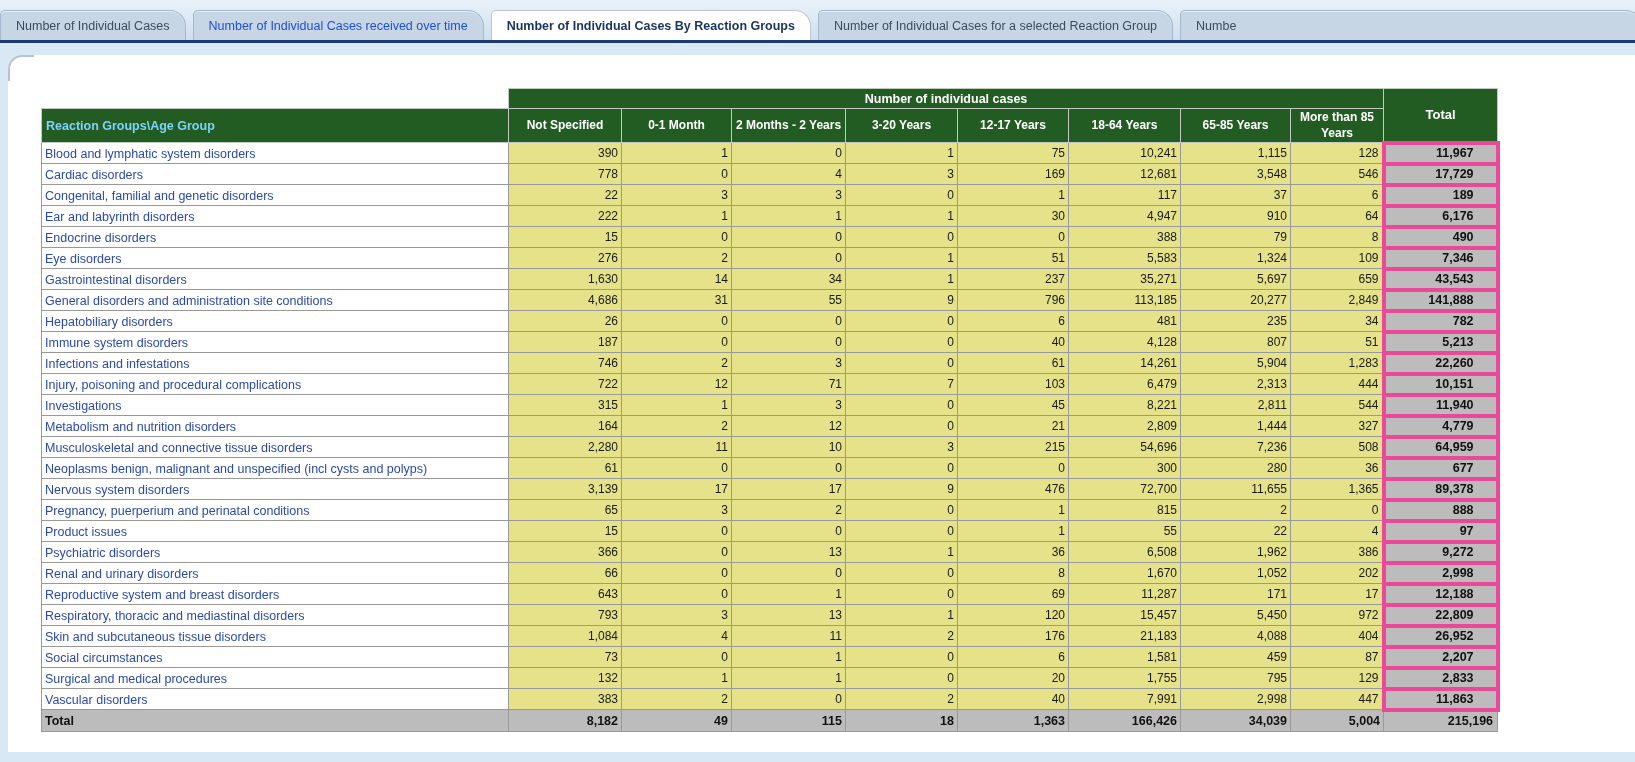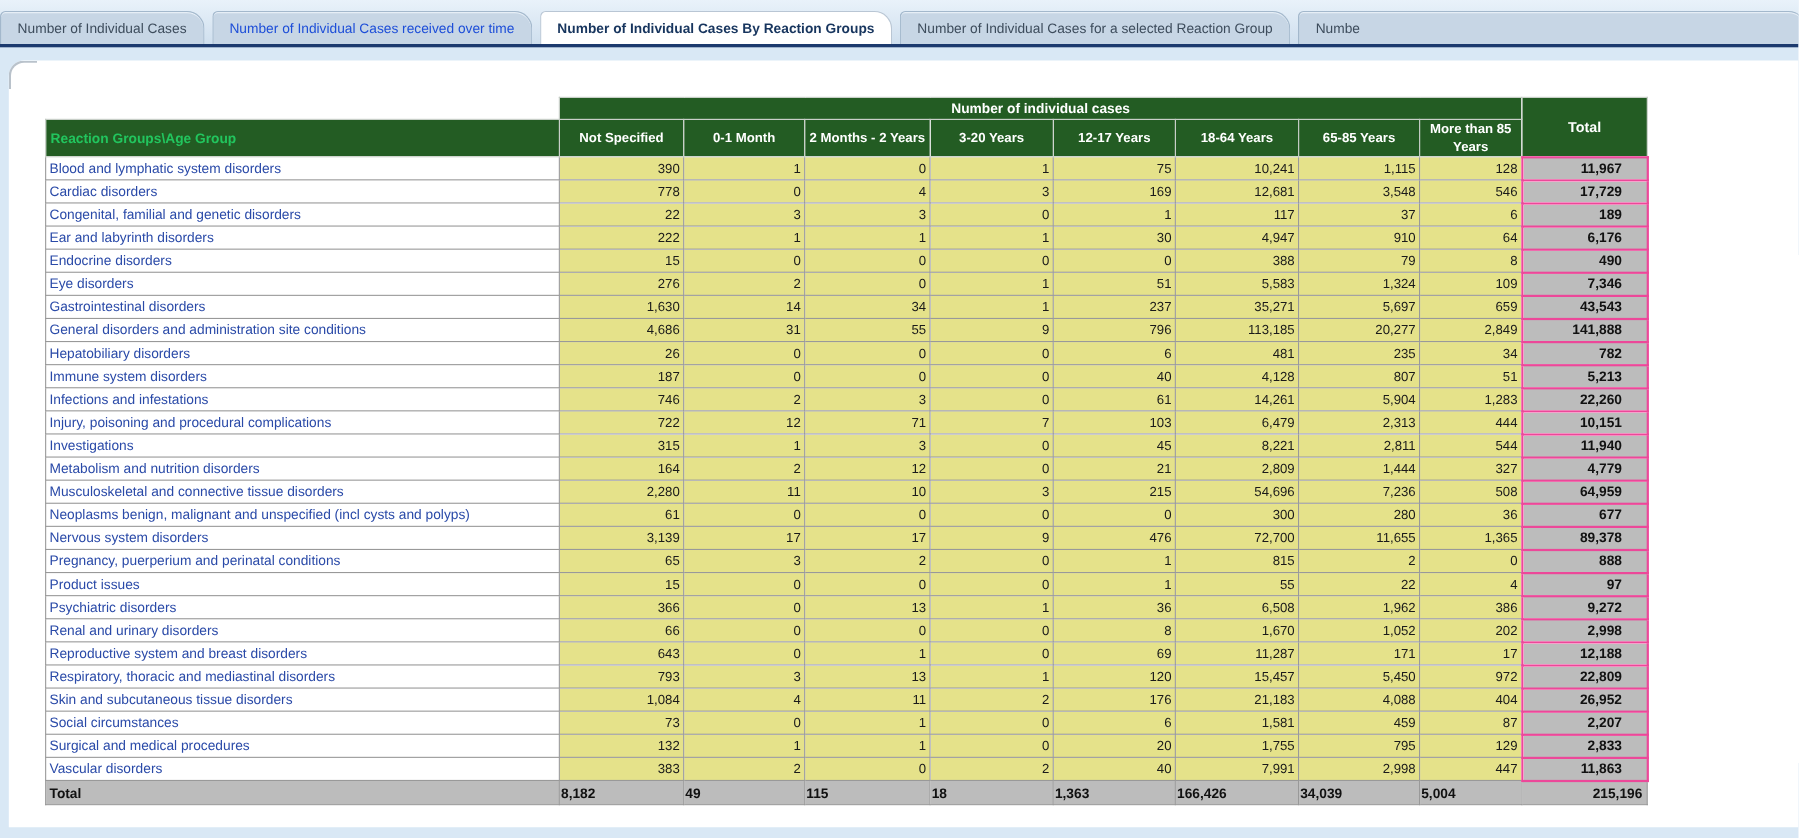--- a/index.html
+++ b/index.html
@@ -45,47 +45,47 @@
   th.corner-empty { background:transparent; border:none; height:20px; }
   th.group-hdr {
     background:#235c23; color:#fff; font-size:12.5px; font-weight:bold;
     text-align:center; border:1px solid #c2cac2; height:20px;
   }
   th.total-hdr {
     background:#235c23; color:#fff; font-size:13px; font-weight:bold;
     text-align:center; vertical-align:middle; border:1px solid #c2cac2;
   }
   th.corner-hdr {
-    background:#235c23; color:#22c55e; font-size:12.5px; font-weight:bold;
+    background:#235c23; color:#7dd3fc; font-size:12.5px; font-weight:bold;
     text-align:left; padding-left:4px; vertical-align:middle;
     border:1px solid #c2cac2; height:24px;
   }
   th.age-hdr {
     background:#235c23; color:#fff; font-size:12px; font-weight:bold;
     text-align:center; vertical-align:middle; border:1px solid #c2cac2;
     padding:1px 2px; line-height:1.3;
   }
   
   td.label-cell {
     background:#ffffff; border:1px solid #999999; padding-left:3px;
     height:20.6px; white-space:nowrap;
   }
   td.label-cell a { color:#2a4aa8; text-decoration:none; font-size:12.5px; }
   td.num-cell {
     background:#e5e28a; border:1px solid #999999; text-align:right;
     padding-right:3px; font-size:12px; color:#1a1a1a; white-space:nowrap;
   }
   td.row-total-cell {
-    background:#bcbcbc; border:2px solid #ec4899; text-align:right;
+    background:#bcbcbc; border:4px solid #ec4899; text-align:right;
     padding-right:22px; font-size:12.5px; font-weight:bold; color:#111111; white-space:nowrap;
   }
   
   tr.total-row td { background:#bcbcbc; border:1px solid #999999; height:22px; font-weight:bold; color:#111; }
   td.total-label-cell { text-align:left; padding-left:3px; font-size:12.5px; }
-  td.total-num-cell { padding-right:3px; font-size:12.5px; }
+  td.total-num-cell { text-align:right; padding-right:3px; font-size:12.5px; }
   td.grand-total-cell { text-align:right; padding-right:4px; font-size:12.5px; }
 </style>
 </head>
 <body>
 
 <div class="tabbar">
   <div class="tabs">
     <div class="tab">Number of Individual Cases</div>
     <div class="tab blue">Number of Individual Cases received over time</div>
     <div class="tab active">Number of Individual Cases By Reaction Groups</div>

